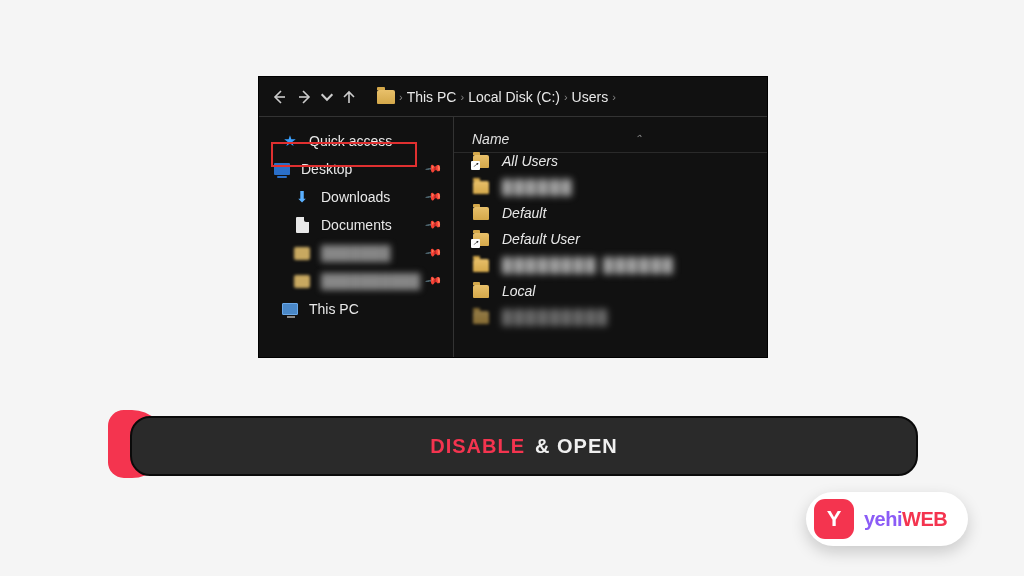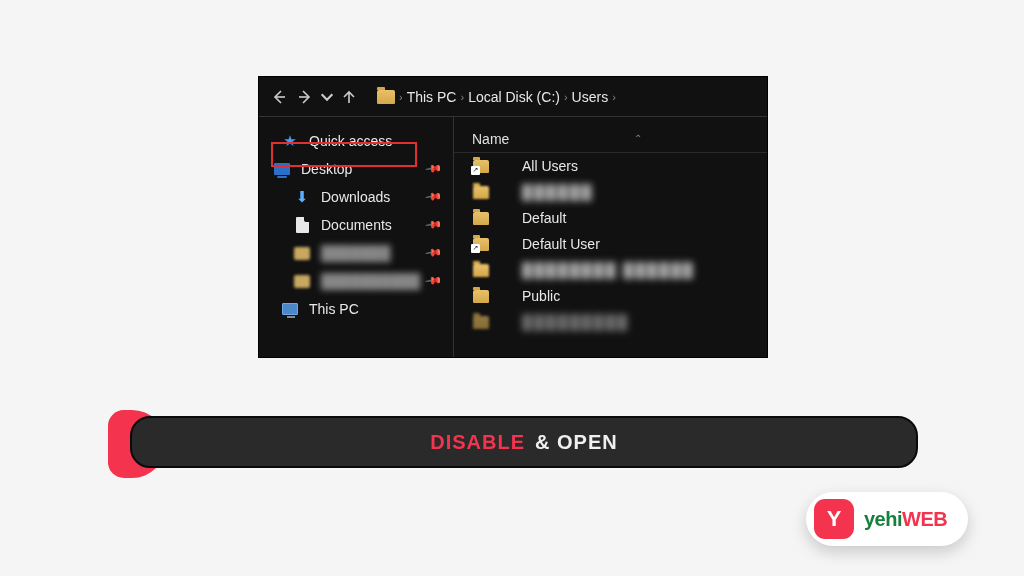--- a/index.html
+++ b/index.html
@@ -77,37 +77,37 @@
   .doc-ic { width: 13px; height: 16px; background: #e8e8e8; border-radius: 1px; position: relative; }
   .doc-ic::before { content:""; position:absolute; top:0; right:0; width:5px; height:5px; background:#111; border-bottom-left-radius:2px;}
   .pc-ic { width: 16px; height: 12px; background: #4a88c8; border-radius: 1px; position: relative; border:1px solid #6aa8e8;}
   .pc-ic::after { content:""; position:absolute; bottom:-4px; left:4px; width:8px; height:2px; background:#888; }
   .blur-folder { width:16px; height:13px; background: #c8a860; border-radius:2px; filter: blur(1.5px); }
   .blur-text { color:#888; filter: blur(3px); }
 
   .content {
     flex: 1;
     padding: 8px 0 0 0;
+    font-style: italic;
   }
   .col-header {
     display: flex; align-items: center;
     height: 28px;
     padding: 0 18px;
     color: #e0e0e0; font-size: 14px;
     border-bottom: 1px solid #2a2a2a;
     position: relative;
   }
   .col-header .sort-arrow { position:absolute; left: 180px; color:#888; font-size:10px; }
   .file-item {
-    display: flex; align-items: center;
+    display: flex; 
     height: 26px;
     padding: 0 18px;
     color: #e8e8e8; font-size: 14px;
     position: relative;
-    gap: 20px;
   }
   .fi-icon { width: 18px; height: 16px; margin-right: 12px; display:flex; align-items:center; justify-content:center;}
   .folder-ico { width:16px; height:13px; background: linear-gradient(#e8c06a,#d4a84a); border-radius: 2px 2px 1px 1px; position: relative;}
   .folder-ico::before { content:""; position:absolute; top:-3px; left:0; width:7px; height:3px; background:#d4a84a; border-radius:1px 1px 0 0;}
   .shortcut-badge { position:absolute; bottom:-2px; left:-2px; width:9px; height:9px; background:#fff; border-radius:1px; display:flex; align-items:center; justify-content:center; font-size:7px; color:#222;}
   .highlight-box {
     position: absolute;
     left: 12px; top: 65px;
     width: 146px; height: 25px;
     border: 2px solid #e03030;
@@ -124,21 +124,21 @@
   .caption-red {
     position: absolute;
     left: 0; top: 0;
     width: 58px; height: 68px;
     background: #f4344f;
     border-radius: 28px 60px 60px 28px;
   }
   .caption-bar {
     position: absolute;
     left: 22px; top: 6px;
-    width: 788px; height: 52px;
+    width: 788px; height: 60px;
     background: #2a2a2a;
     border: 2px solid #0a0a0a;
     border-radius: 20px;
     display: flex; align-items: center; justify-content: center;
     font-weight: 800;
     font-size: 20px;
     letter-spacing: 1px;
     color: #f0f0f0;
     gap: 10px;
   }
@@ -157,21 +157,21 @@
     gap: 10px;
   }
   .logo-badge {
     width: 40px; height: 40px;
     background: #f4344f;
     border-radius: 11px;
     display:flex; align-items:center; justify-content:center;
     color:#fff; font-size:22px; font-weight:900;
   }
   .logo-text { font-weight: 900; font-size: 20px; letter-spacing: -0.5px; }
-  .logo-text .yehi { color:#15803d; }
+  .logo-text .yehi { color:#8b5cf6; }
   .logo-text .web { color:#f4344f; }
 </style>
 </head>
 <body>
 
 <div class="explorer">
 
   <div class="nav-bar">
     <div class="nav-btn">
       <svg viewBox="0 0 16 16">
@@ -299,21 +299,21 @@
       <div class="file-item">
         <span class="fi-icon">
             <span class="folder-ico" style="filter:blur(1.2px)"></span>
           </span>
         <span class="blur-item-text">████████ ██████</span>
       </div>
       <div class="file-item">
         <span class="fi-icon">
             <span class="folder-ico"></span>
           </span>
-        <span>Public</span>
+        <span>Local</span>
       </div>
       <div class="file-item">
         <span class="fi-icon">
             <span class="folder-ico" style="filter:blur(1.5px); opacity:0.6"></span>
           </span>
         <span class="blur-item-text" style="opacity:0.6">█████████</span>
       </div>
 
       <div class="highlight-box"></div>
     </div>

